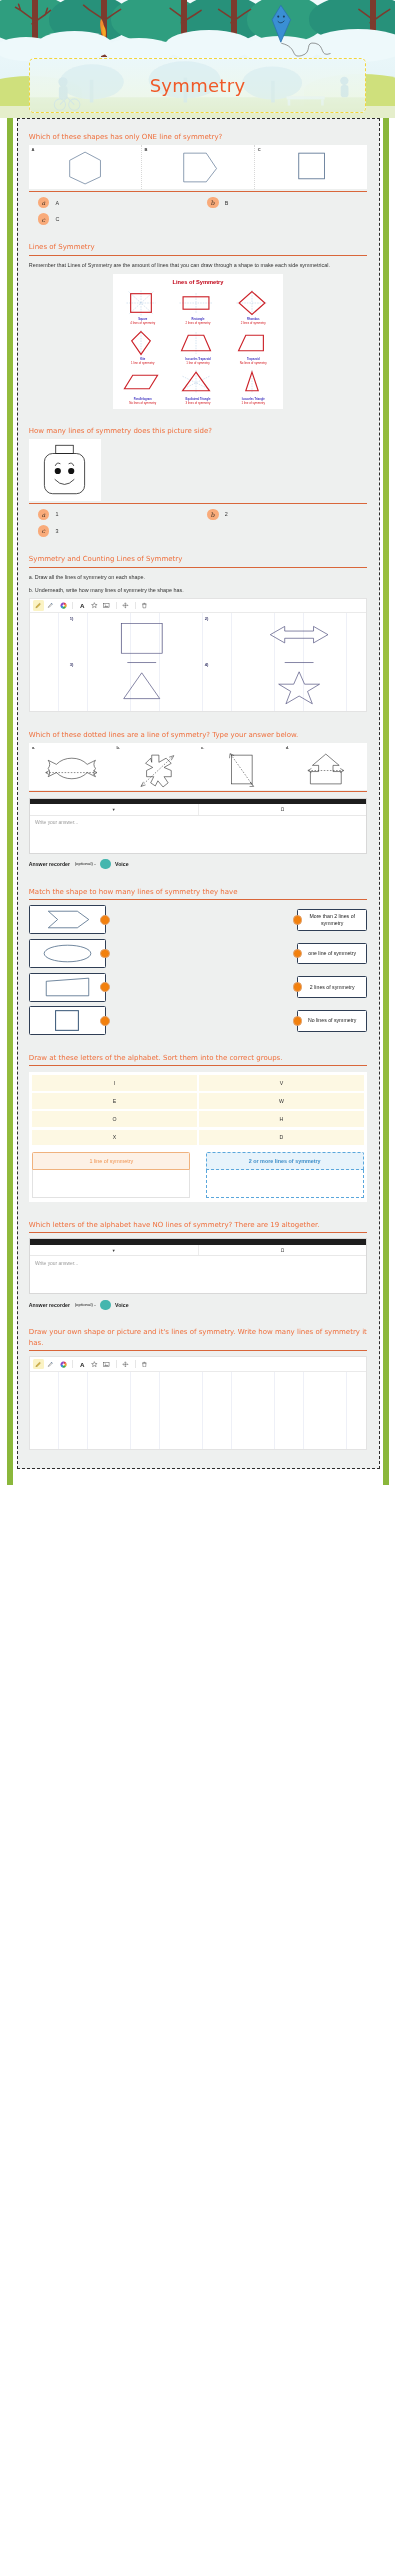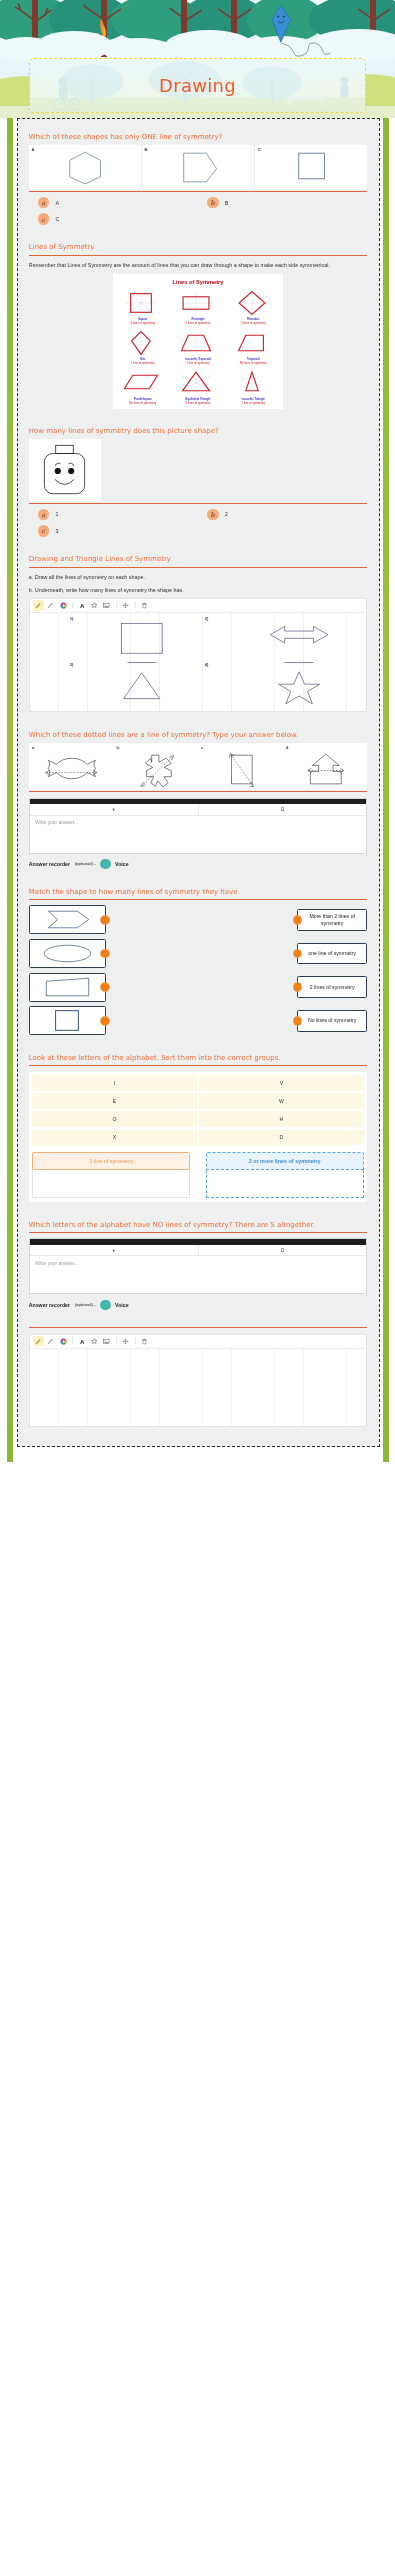--- a/index.html
+++ b/index.html
@@ -263,21 +263,21 @@
           <rect x="56" y="52" width="17" height="26" rx="6"></rect>
         <circle cx="610" cy="42" r="8"></circle>
           <rect x="603" y="50" width="15" height="24" rx="6"></rect>
       </g>
       <g stroke="#b9d6e2" stroke-width="2" fill="none">
         <circle cx="58" cy="88" r="11"></circle>
           <circle cx="86" cy="88" r="11"></circle>
         <path d="M58 88 L72 74 L86 88"></path>
       </g>
     </svg>
-    <div class="page-title">Drawing</div>
+    <div class="page-title">Symmetry</div>
   </div>
 </div>
 
 <div class="sheet-wrap">
   <div class="greenbar-l"></div>
   <div class="greenbar-r"></div>
 
   <div class="sheet">
 
     <div class="qblock">
@@ -422,21 +422,21 @@
             </svg>
             <div class="pname">Isosceles Triangle</div>
             <div class="pcount">1 line of symmetry</div>
           </div>
 
         </div>
       </div>
     </div>
 
     <div class="qblock">
-      <div class="qtitle">How many lines of symmetry does this picture shape?</div>
+      <div class="qtitle">How many lines of symmetry does this picture side?</div>
 
       <div class="lego-panel">
         <svg width="67" height="58" viewBox="0 0 130 112">
           <g fill="none" stroke="#1a1a1a" stroke-width="1.5">
             <rect x="48" y="8" width="34" height="16"></rect>
             <rect x="26" y="24" width="78" height="78" rx="16"></rect>
             <path d="M47 48 q3 -8 10 -4"></path>
             <path d="M83 48 q-3 -8 -10 -4"></path>
             <path d="M46 74 q19 20 38 0"></path>
           </g>
@@ -456,21 +456,21 @@
           <span class="opt-label">2</span>
         </div>
         <div class="opt">
           <span class="bub">c</span>
           <span class="opt-label">3</span>
         </div>
       </div>
     </div>
 
     <div class="qblock">
-      <div class="qtitle">Drawing and Triangle Lines of Symmetry</div>
+      <div class="qtitle">Symmetry and Counting Lines of Symmetry</div>
       <hr class="qrule">
       <div class="bodytext">a. Draw all the lines of symmetry on each shape.</div>
       <div class="bodytext">b. Underneath, write how many lines of symmetry the shape has.</div>
 
       <div class="draw-wrap">
         <div class="toolbar">
           <div class="tool active">
             <svg width="6.7" height="6.7" viewBox="0 0 16 16">
                 <path d="M2 14l1-3.2L11 2.9l2.2 2.2L5.2 13z" fill="#d9b84a" stroke="#8b6b14" stroke-width=".8"></path>
               </svg>
@@ -652,21 +652,21 @@
             <span class="dot" style="position:absolute;right:-5.2px;"></span>
           </div>
           <div class="mgap"></div>
           <span class="dot" style="margin-right:-5.2px;position:relative;z-index:2;"></span>
           <div class="mlabel">No lines of symmetry</div>
         </div>
       </div>
     </div>
 
     <div class="qblock">
-      <div class="qtitle">Look at these letters of the alphabet. Sort them into the correct groups.</div>
+      <div class="qtitle">Draw at these letters of the alphabet. Sort them into the correct groups.</div>
       <hr class="qrule">
 
       <div class="lt">
         <div class="lt-grid">
           <div class="lt-cell">I</div>
           <div class="lt-cell">V</div>
           <div class="lt-cell">E</div>
           <div class="lt-cell">W</div>
           <div class="lt-cell">O</div>
           <div class="lt-cell">H</div>
@@ -681,41 +681,42 @@
           </div>
           <div class="bucket">
             <div class="bhead blue">2 or more lines of symmetry</div>
             <div class="bbody blue"></div>
           </div>
         </div>
       </div>
     </div>
 
     <div class="qblock">
-      <div class="qtitle">Which letters of the alphabet have NO lines of symmetry? There are 5 altogether.</div>
+      <div class="qtitle">Which letters of the alphabet have NO lines of symmetry? There are 19 altogether.</div>
       <hr class="qrule">
 
       <div class="editor">
         <div class="ed-toolbar"></div>
         <div class="ed-toolbar2">
           <div class="ed-cell">▾</div>
           <div class="ed-cell">Ω</div>
         </div>
         <div class="ed-area">Write your answer...</div>
       </div>
 
       <div class="recorder">
         <span class="rlab">Answer recorder</span>
         <span class="rlab ropt">(optional) -</span>
         <span class="teal"></span>
         <span class="voice">Voice</span>
       </div>
     </div>
 
     <div class="qblock" style="margin-bottom:3.1px;">
+      <div class="qtitle">Draw your own shape or picture and it's lines of symmetry. Write how many lines of symmetry it has.</div>
       <hr class="qrule">
 
       <div class="draw-wrap">
         <div class="toolbar">
           <div class="tool active">
             <svg width="6.7" height="6.7" viewBox="0 0 16 16">
                 <path d="M2 14l1-3.2L11 2.9l2.2 2.2L5.2 13z" fill="#d9b84a" stroke="#8b6b14" stroke-width=".8"></path>
               </svg>
           </div>
           <div class="tool">

